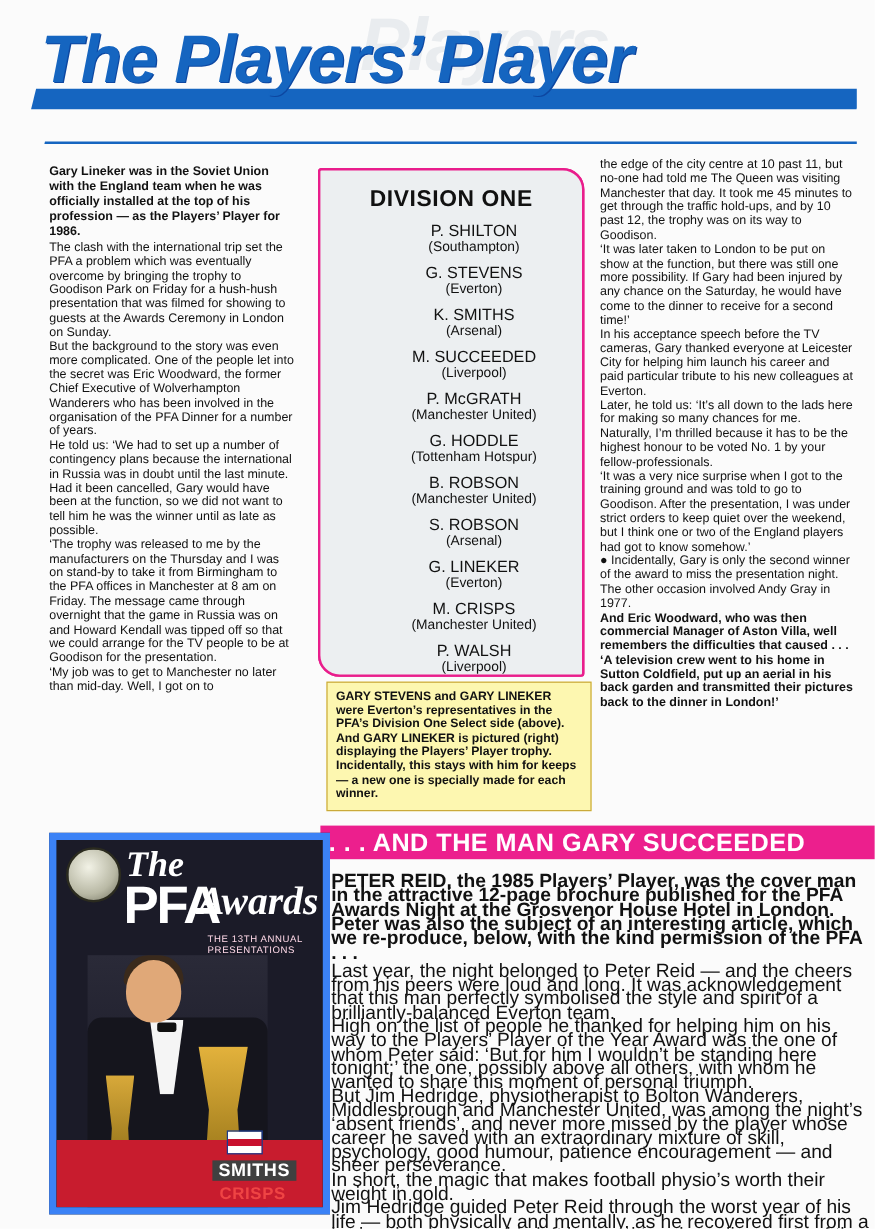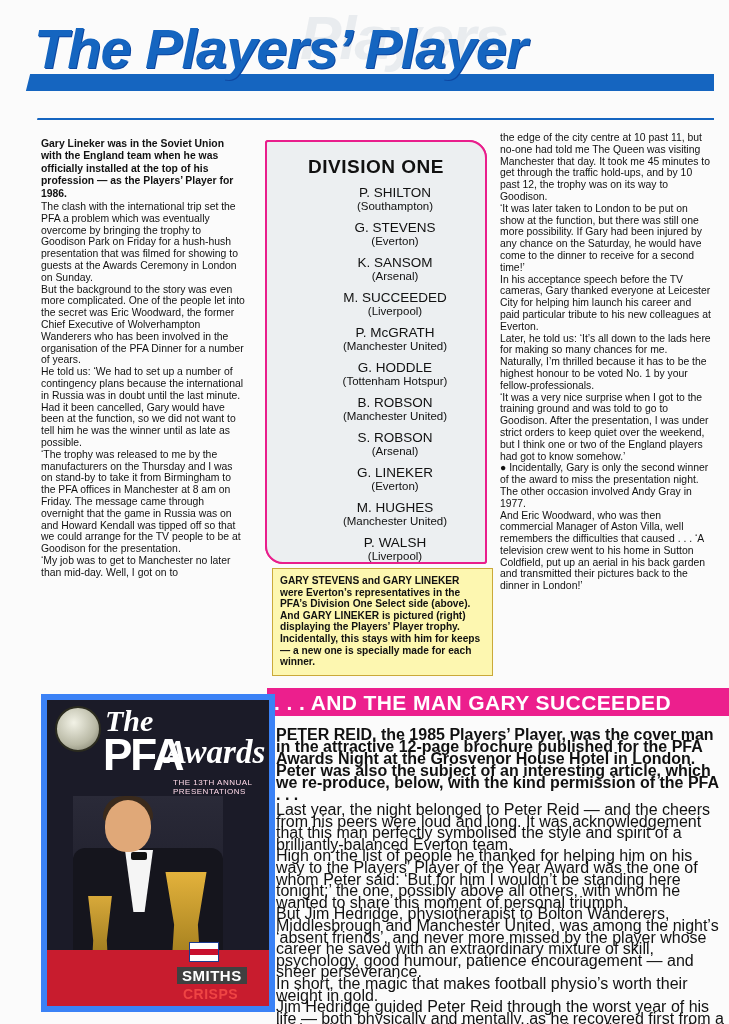--- a/index.html
+++ b/index.html
@@ -48,21 +48,21 @@
   .col{
     position:absolute;
     font-size:10.4px;
     line-height:11.8px;
     text-align:left;
     color:#111;
   }
   .col-left{left:41px;top:138px;width:204px;}
   .col-right{left:500px;top:132px;width:212px;}
   .lead{font-weight:bold;line-height:12.4px;display:block;margin-bottom:1px;}
-  .bold{font-weight:normal;}
+  .bold{font-weight:bold;}
   
   .div-box{
     position:absolute;left:265px;top:140px;width:218px;height:420px;
     background:#eceff1;
     border:2px solid #e91e8c;
     border-radius:3px 18px 3px 18px;
   }
   .div-box:before{
     content:"";position:absolute;left:-2px;top:-2px;right:-2px;bottom:-2px;
     border:1px solid #e91e8c;border-radius:3px 18px 3px 18px;
@@ -216,21 +216,21 @@
     <div class="div-title">DIVISION ONE</div>
     <div class="player">
       <span class="pname">P. SHILTON</span>
       <span class="pclub">(Southampton)</span>
     </div>
     <div class="player">
       <span class="pname">G. STEVENS</span>
       <span class="pclub">(Everton)</span>
     </div>
     <div class="player">
-      <span class="pname">K. SANSOM</span>
+      <span class="pname">K. SMITHS</span>
       <span class="pclub">(Arsenal)</span>
     </div>
     <div class="player">
       <span class="pname">M. SUCCEEDED</span>
       <span class="pclub">(Liverpool)</span>
     </div>
     <div class="player">
       <span class="pname">P. McGRATH</span>
       <span class="pclub">(Manchester United)</span>
     </div>
@@ -244,21 +244,21 @@
     </div>
     <div class="player">
       <span class="pname">S. ROBSON</span>
       <span class="pclub">(Arsenal)</span>
     </div>
     <div class="player">
       <span class="pname">G. LINEKER</span>
       <span class="pclub">(Everton)</span>
     </div>
     <div class="player">
-      <span class="pname">M. HUGHES</span>
+      <span class="pname">M. CRISPS</span>
       <span class="pclub">(Manchester United)</span>
     </div>
     <div class="player">
       <span class="pname">P. WALSH</span>
       <span class="pclub">(Liverpool)</span>
     </div>
   </div>
 
   <div class="caption-box">GARY STEVENS and GARY LINEKER were Everton’s representatives in the PFA’s Division One Select side (above). And GARY LINEKER is pictured (right) displaying the Players’ Player trophy. Incidentally, this stays with him for keeps — a new one is specially made for each winner.</div>
 

